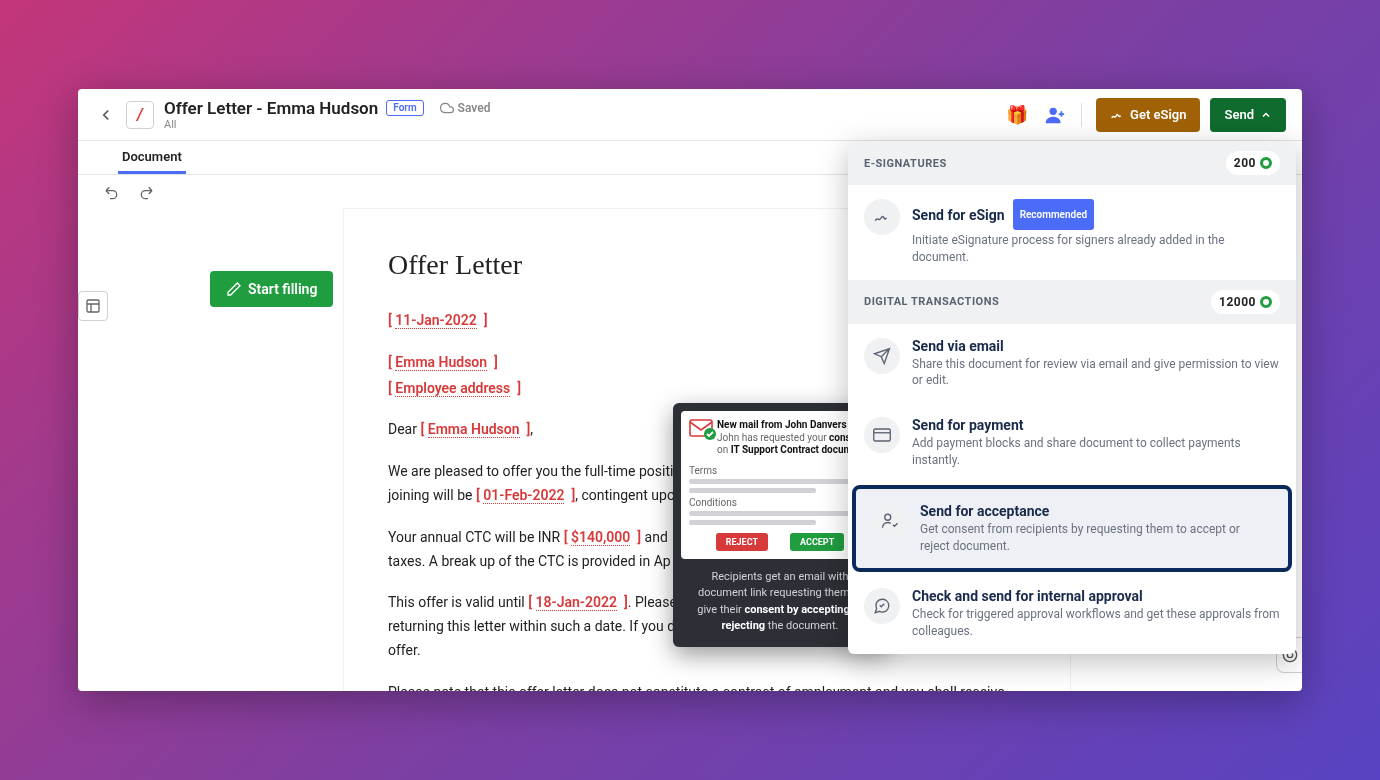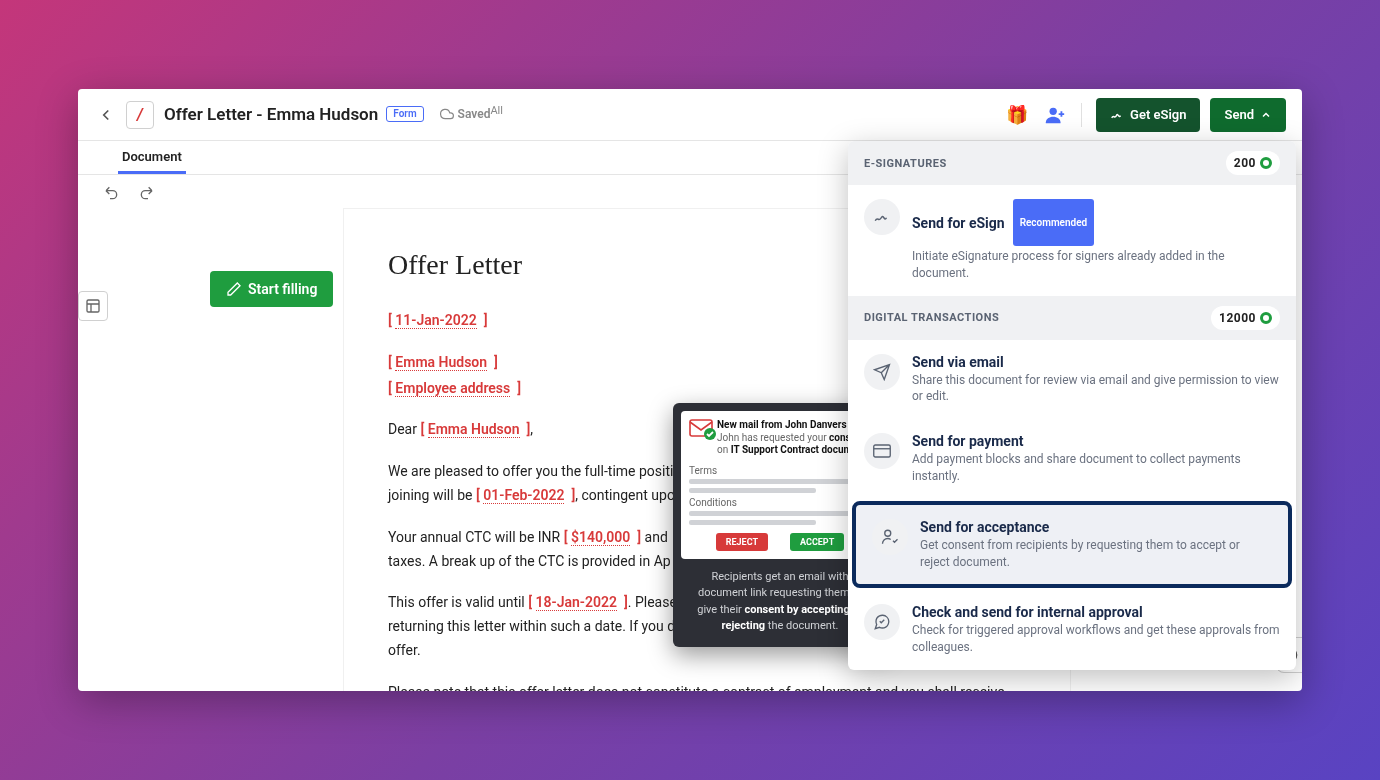--- a/index.html
+++ b/index.html
@@ -1,31 +1,31 @@
 <!DOCTYPE html>
 <html><head>
 <meta charset="utf-8">
 <style>
 *{box-sizing:border-box;margin:0;padding:0;font-family:-apple-system,BlinkMacSystemFont,"Segoe UI",Roboto,sans-serif}
 body{width:1380px;height:780px;background:linear-gradient(135deg,#c4367a 0%,#a03a8e 25%,#7b3fa3 55%,#5943c2 100%);display:flex;align-items:center;justify-content:center;overflow:hidden}
 .app{width:1224px;height:602px;background:#fff;border-radius:4px;position:relative;overflow:hidden;box-shadow:0 10px 40px rgba(0,0,0,0.3)}
 .topbar{height:52px;display:flex;align-items:center;padding:0 16px;border-bottom:1px solid #e5e5e5}
 .back{width:24px;height:24px;display:flex;align-items:center;justify-content:center;cursor:pointer;color:#555;margin-right:8px}
 .logo{width:28px;height:28px;border:1px solid #d0d0d0;border-radius:4px;display:flex;align-items:center;justify-content:center;font-weight:700;color:#d83a3a;font-style:italic;font-size:16px;margin-right:10px}
-.titleblk{display:flex;line-height:1.2}
+.titleblk{display:flex;flex-direction:column;line-height:1.2}
 .title{font-size:17px;font-weight:600;color:#222;display:flex;align-items:center;gap:8px}
 .formbadge{font-size:10px;font-weight:600;color:#4a6cf7;border:1px solid #4a6cf7;padding:1px 6px;border-radius:3px}
 .saved{font-size:12px;color:#888;display:flex;align-items:center;gap:4px;margin-left:8px}
 .sub{font-size:11px;color:#888}
 .sp{flex:1}
 .gift{font-size:18px;margin-right:14px}
 .personadd{width:24px;height:24px;color:#4a6cf7;margin-right:14px;display:flex;align-items:center;justify-content:center}
 .vr{width:1px;height:24px;background:#e0e0e0;margin-right:14px}
 .btn{height:34px;border:none;border-radius:4px;padding:0 14px;font-size:13px;font-weight:600;cursor:pointer;display:flex;align-items:center;gap:6px;color:#fff}
-.esign{background:#14532d;margin-right:10px}
+.esign{background:#a16207;margin-right:10px}
 .send{background:#0f6b2e}
 .tabrow{height:34px;display:flex;align-items:center;padding:0 40px;border-bottom:1px solid #e5e5e5}
 .tab{font-size:13px;font-weight:600;color:#222;height:100%;display:flex;align-items:center;border-bottom:3px solid #4a6cf7;padding:0 4px}
 .toolbar{height:34px;display:flex;align-items:center;padding:0 24px;gap:14px;color:#666}
 .tbtn{width:20px;height:20px;cursor:pointer;display:flex;align-items:center;justify-content:center}
 .ls{width:30px;display:flex;justify-content:center;padding-top:82px}
 .outline{width:30px;height:30px;border:1px solid #d0d0d0;border-radius:4px;display:flex;align-items:center;justify-content:center;color:#666;cursor:pointer;background:#fff}
 .startwrap{position:absolute;left:132px;top:182px}
 .start{background:#1f9d3f;color:#fff;height:36px;padding:0 16px;border:none;border-radius:4px;font-size:14px;font-weight:600;cursor:pointer;display:flex;align-items:center;gap:6px}
 .doc{position:absolute;left:266px;top:120px;width:726px;bottom:0;background:#fff;padding:40px 44px;overflow:hidden;box-shadow:0 0 0 1px #f0f0f0}
@@ -36,21 +36,21 @@
 .dropdown{position:absolute;top:52px;right:6px;width:448px;background:#fff;border-radius:6px;box-shadow:0 8px 30px rgba(0,0,0,0.25);z-index:50;overflow:hidden}
 .sechead{background:#f0f1f3;padding:10px 16px;display:flex;align-items:center;justify-content:between;font-size:11px;font-weight:700;color:#5a6372;letter-spacing:.5px}
 .sechead .sp{flex:1}
 .count{font-size:12px;font-weight:700;color:#222;background:#fff;border-radius:12px;padding:5px 8px;display:flex;align-items:center;gap:4px}
 .dot{width:12px;height:12px;border-radius:50%;border:3px solid #1f9d3f;background:#fff}
 .item{display:flex;padding:14px 16px;gap:12px;cursor:pointer}
 .ico{width:36px;height:36px;border-radius:50%;background:#f0f1f3;display:flex;align-items:center;justify-content:center;color:#5a6372;flex-shrink:0}
 .itxt{flex:1}
 .ititle{font-size:14px;font-weight:700;color:#1a2a4a;display:flex;align-items:center;gap:8px}
 .idesc{font-size:12px;color:#6b7280;line-height:1.4;margin-top:2px}
-.rec{background:#4a6cf7;color:#fff;font-size:10px;font-weight:600;padding:18px 7px;border-radius:3px}
+.rec{background:#4a6cf7;color:#fff;font-size:10px;font-weight:600;padding:10px 7px;border-radius:3px}
 .hl{border:4px solid #0b2a5c;border-radius:8px;background:#eef0f5;margin:2px 4px}
 .tip{position:absolute;left:595px;top:314px;width:214px;background:#2d2f36;border-radius:6px;z-index:40;box-shadow:0 8px 24px rgba(0,0,0,0.4);padding:8px}
 .tipcard{background:#fff;border-radius:4px;padding:8px}
 .tiprow{display:flex;align-items:flex-start;margin-bottom:8px}
 .envico{width:28px;height:22px;position:relative;flex-shrink:0}
 .tiptxt{font-size:10px;line-height:1.25}
 .tiptxt b{font-weight:700;color:#111}
 .tiptxt span{color:#666}
 .minihead{font-size:10px;color:#666;margin:4px 0 3px}
 .bar{height:5px;background:#d0d2d6;border-radius:2px;margin-bottom:4px}

